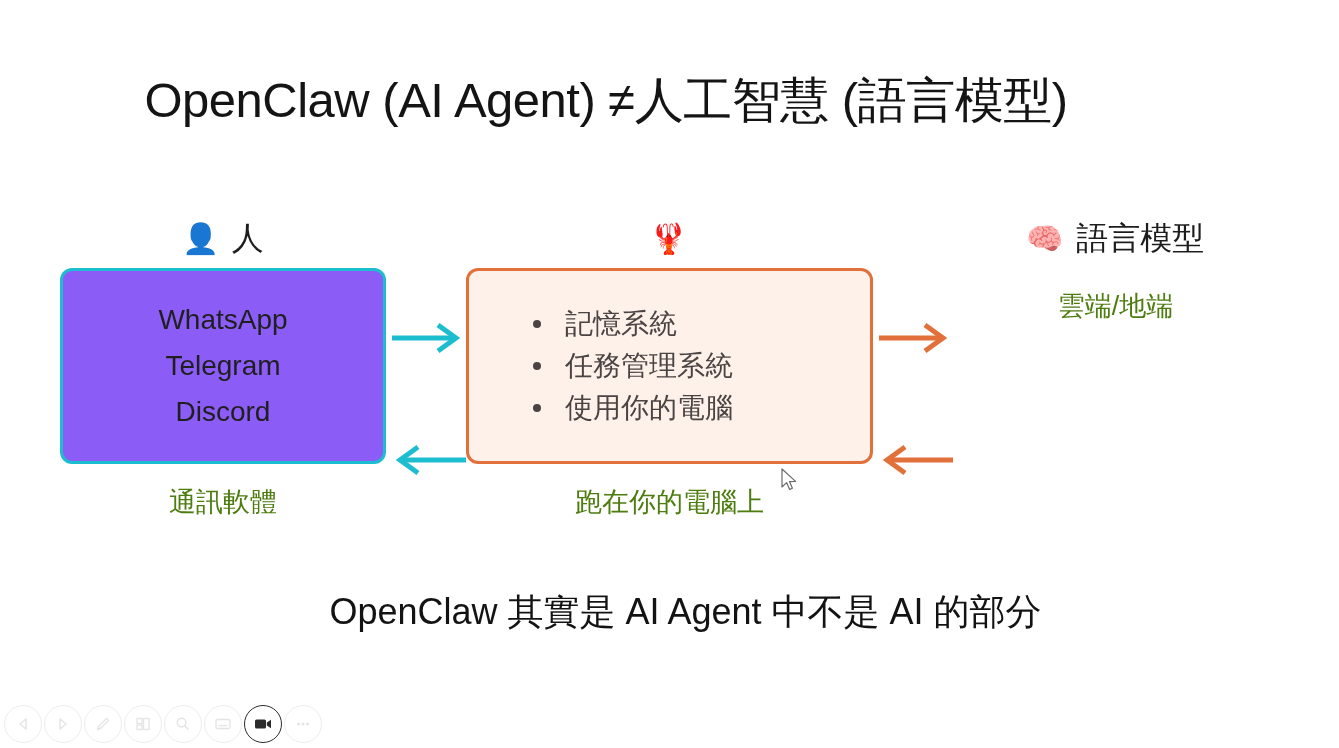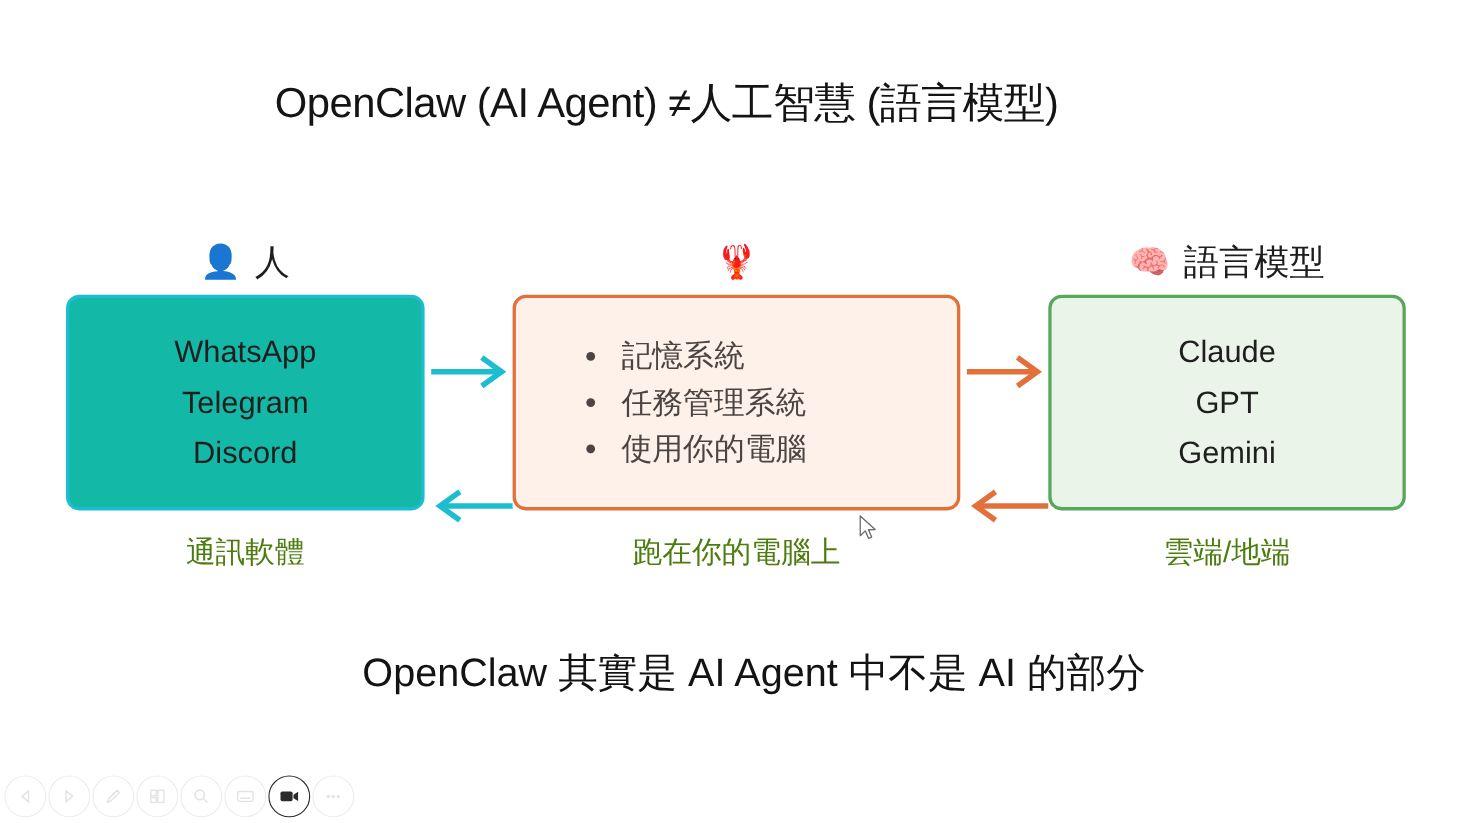--- a/index.html
+++ b/index.html
@@ -23,21 +23,21 @@
     background: #ffffff;
   }
 
   
   #title {
     position: absolute;
     top: 68px;
     left: 0;
     width: 1212px;
     text-align: center;
-    font-size: 38px;
+    font-size: 49px;
     font-weight: 400;
     letter-spacing: -0.5px;
     color: #141414;
     white-space: nowrap;
   }
 
   
   .col {
     position: absolute;
     top: 210px;
@@ -65,21 +65,21 @@
   .box {
     border-radius: 12px;
     height: 196px;
     box-sizing: border-box;
     display: flex;
     flex-direction: column;
     align-items: center;
     justify-content: center;
   }
   #box-human {
-    background: #14b8a6;
+    background: #8b5cf6;
     border: 3px solid #1dbdd0;
   }
   #box-agent {
     background: #fdf1ea;
     border: 3px solid #e2703a;
     align-items: flex-start;
     padding-left: 64px;
   }
   #box-model {
     background: #eaf4e8;
@@ -215,25 +215,20 @@
       </div>
     </div>
     <div class="caption">跑在你的電腦上</div>
   </div>
 
   <div class="col" id="col-model">
     <div class="col-head">
       <span class="head-emoji">🧠</span>
       <span>語言模型</span>
     </div>
-    <div class="box" id="box-model">
-      <div class="plain-line">Claude</div>
-      <div class="plain-line">GPT</div>
-      <div class="plain-line">Gemini</div>
-    </div>
     <div class="caption">雲端/地端</div>
   </div>
 
   <div class="arrow-group" id="arrows-left">
     <svg class="arrow-svg" width="80" height="100" viewBox="0 0 80 100">
       <g stroke="#1dbdd0" stroke-width="5" fill="none" stroke-linecap="butt">
         <line x1="2" y1="20" x2="62" y2="20"></line>
         <polyline points="48,7 66,20 48,33" stroke-linejoin="miter"></polyline>
       </g>
     </svg>

